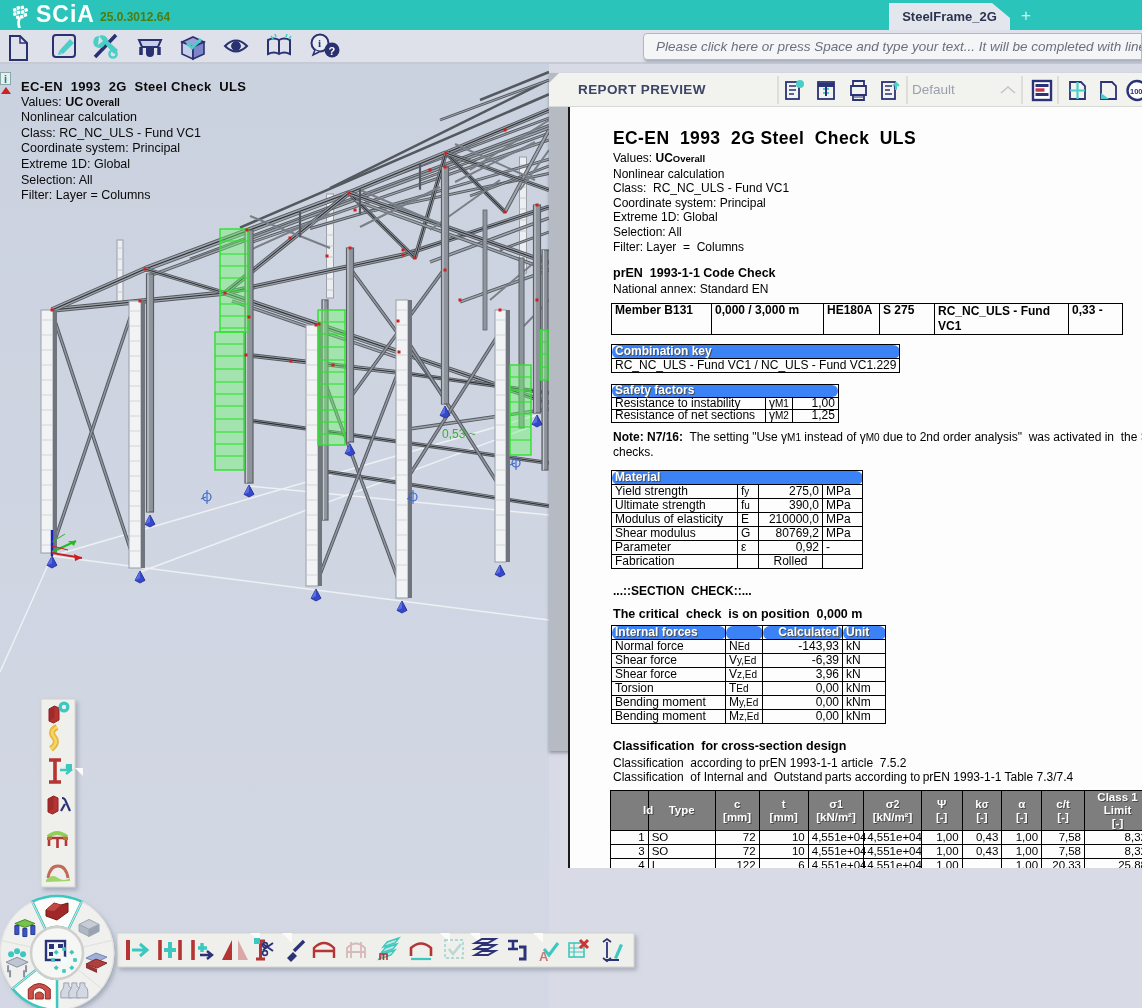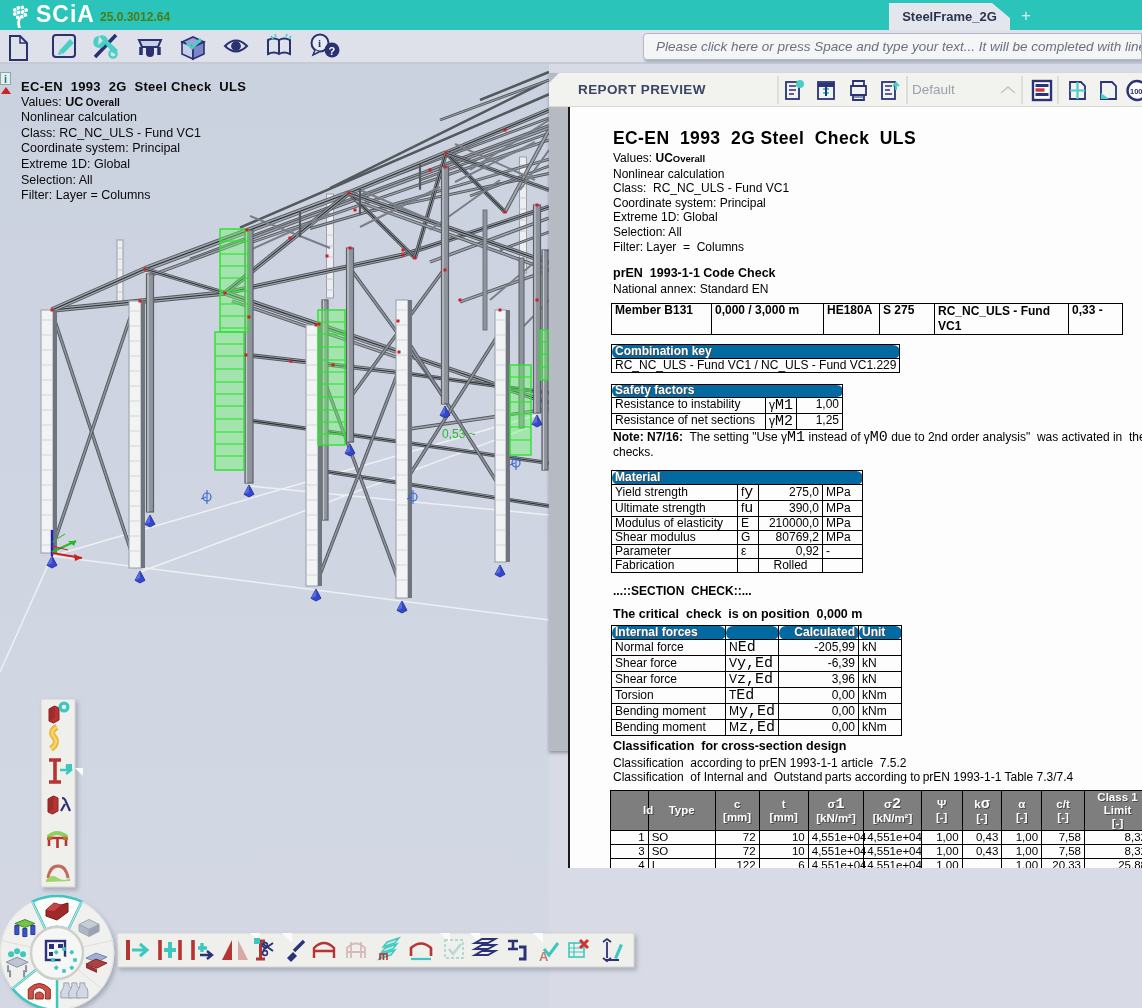--- a/index.html
+++ b/index.html
@@ -32,24 +32,24 @@
   #rpanel { left:549px; top:73px; width:593px; height:678px; background:#b6bac2; box-shadow:0 2px 3px rgba(90,95,110,.55); }
   #rhead { position:absolute; left:0; top:0; width:593px; height:34px; background:#f2f2ef; border-bottom:1px solid #d8d8d4;
            clip-path:polygon(10px 0, 593px 0, 593px 34px, 0 34px, 0 10px); }
   #rtitle { position:absolute; left:29px; top:9px; color:#3d4566; font-weight:bold; font-size:13.5px; letter-spacing:.4px;}
   #page { position:absolute; left:19px; top:34px; width:574px; height:761px; background:#fdfdfd; border-left:2px solid #1a1a1a; overflow:hidden; }
   #doc { position:absolute; left:41px; top:0px; width:533px; color:#000; font-size:12px; }
 
   
   table { border-collapse:collapse; font-size:12px; }
   td { border:1px solid #000; padding:0 3px; white-space:nowrap; height:13px; line-height:13px; }
-  .gh td { background:#0369a1; color:#fff; font-weight:bold; border-bottom:1px solid #000; text-shadow:1px 1px 0 #4a4a4a;border-radius:7px; }
+  .gh td { background:#3b82f6; color:#fff; font-weight:bold; border-bottom:1px solid #000; text-shadow:1px 1px 0 #4a4a4a;border-radius:7px; }
   .gh2 td { background:#7e7e7e; color:#fff; font-weight:bold; text-align:center; text-shadow:1px 1px 0 #4a4a4a; line-height:13px; }
   .num { text-align:right; }
-  .sub { font-size:15px; line-height:1;font-family:Liberation Mono, monospace; }
+  .sub { font-size:10px; line-height:1; }
   #saf td { height:11px; line-height:11.5px; }
 </style>
 </head>
 <body>
   <div class="abs" id="topbar"></div>
   <svg class="abs" style="left:7px;top:3px;" width="26" height="26" viewBox="0 0 26 26">
     <g fill="#ffffff">
       <path d="M 11 25 q -2 -6 1 -11 l 2 1 q -2 5 0 10 Z"></path>
       <g transform="rotate(-15 13 10)">
         <rect x="7" y="4" width="3.4" height="3.4" rx="0.6"></rect>
@@ -662,21 +662,21 @@
           <tbody>
             <tr class="gh">
               <td style="width:114px;">Internal forces</td>
               <td style="width:33px;"></td>
               <td style="width:80px;text-align:right;">Calculated</td>
               <td style="width:43px;">Unit</td>
             </tr>
           <tr>
               <td>Normal force</td>
               <td>N<span class="sub">Ed</span></td>
-              <td class="num">-205,99</td>
+              <td class="num">-143,93</td>
               <td>kN</td>
             </tr>
           <tr>
               <td>Shear force</td>
               <td>V<span class="sub">y,Ed</span></td>
               <td class="num">-6,39</td>
               <td>kN</td>
             </tr>
           <tr>
               <td>Shear force</td>

